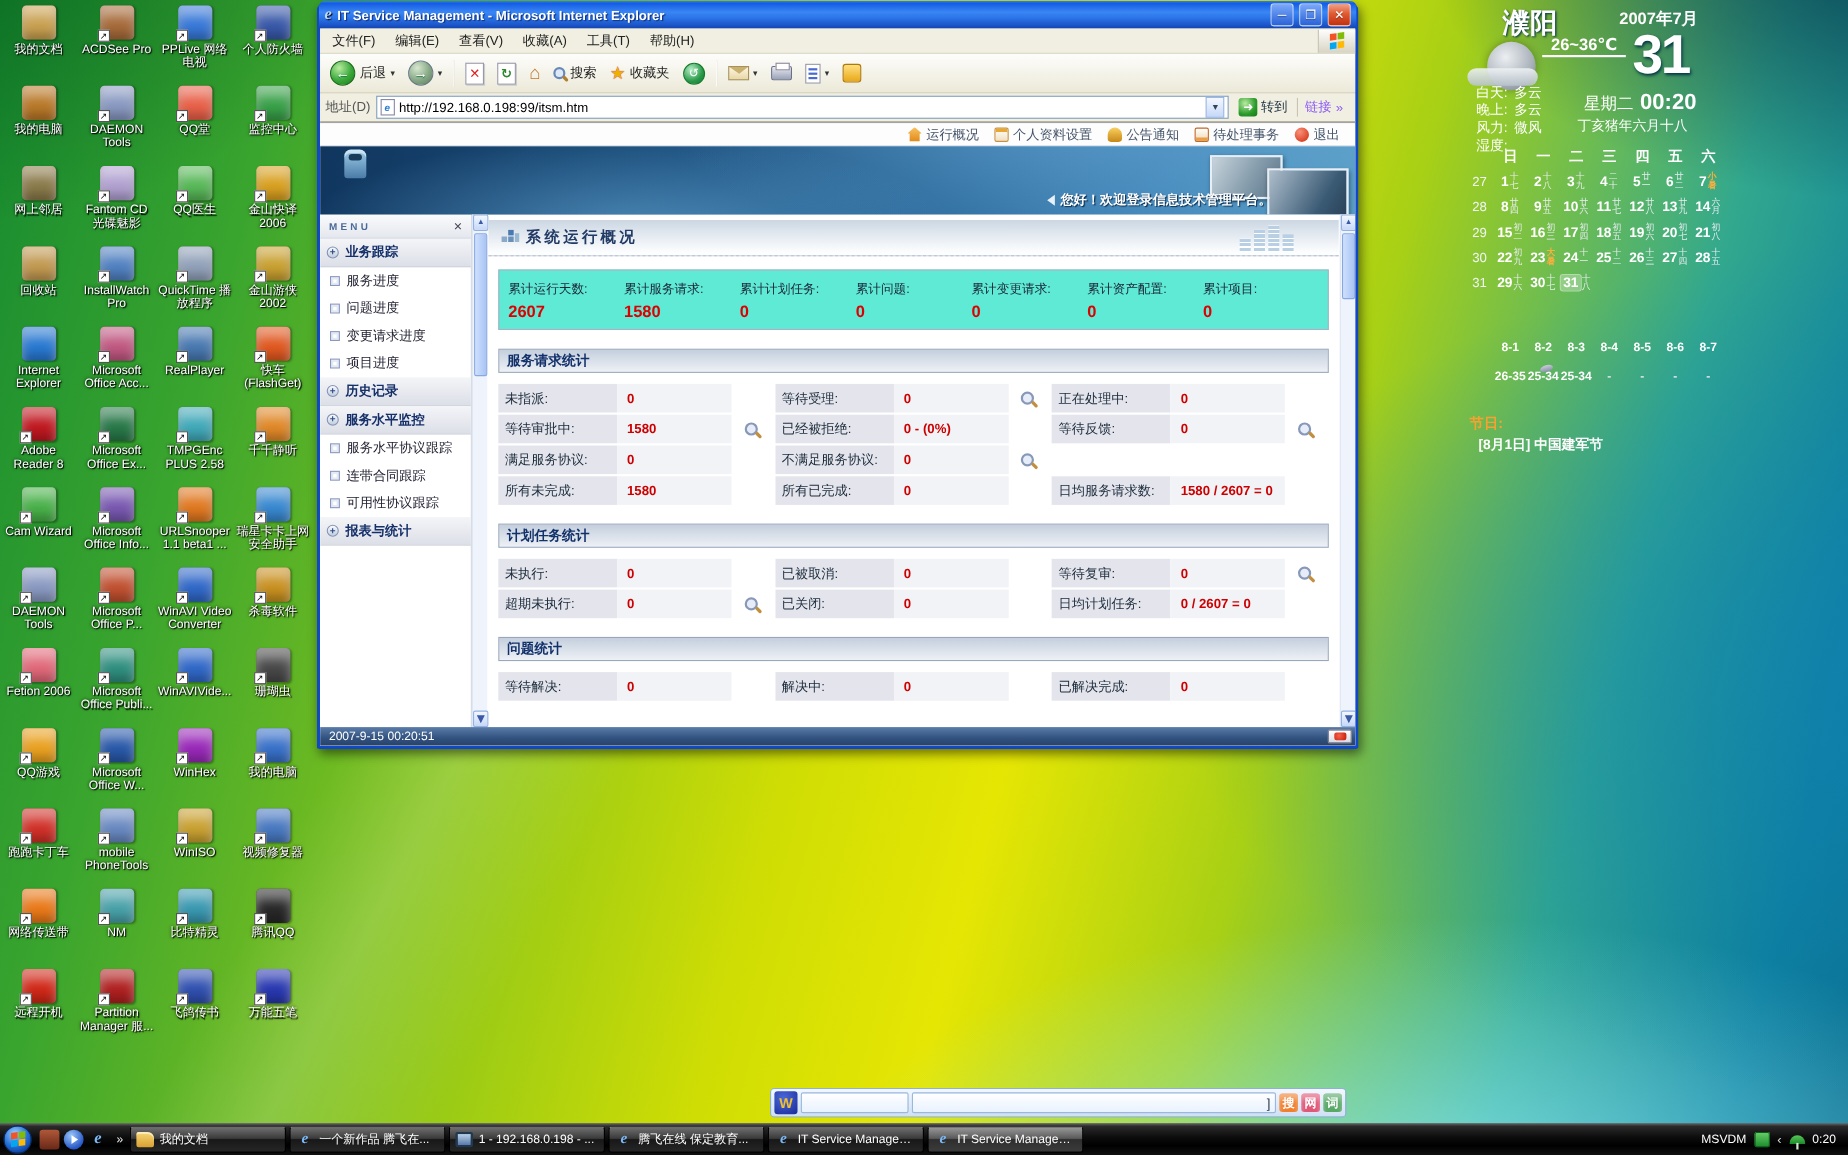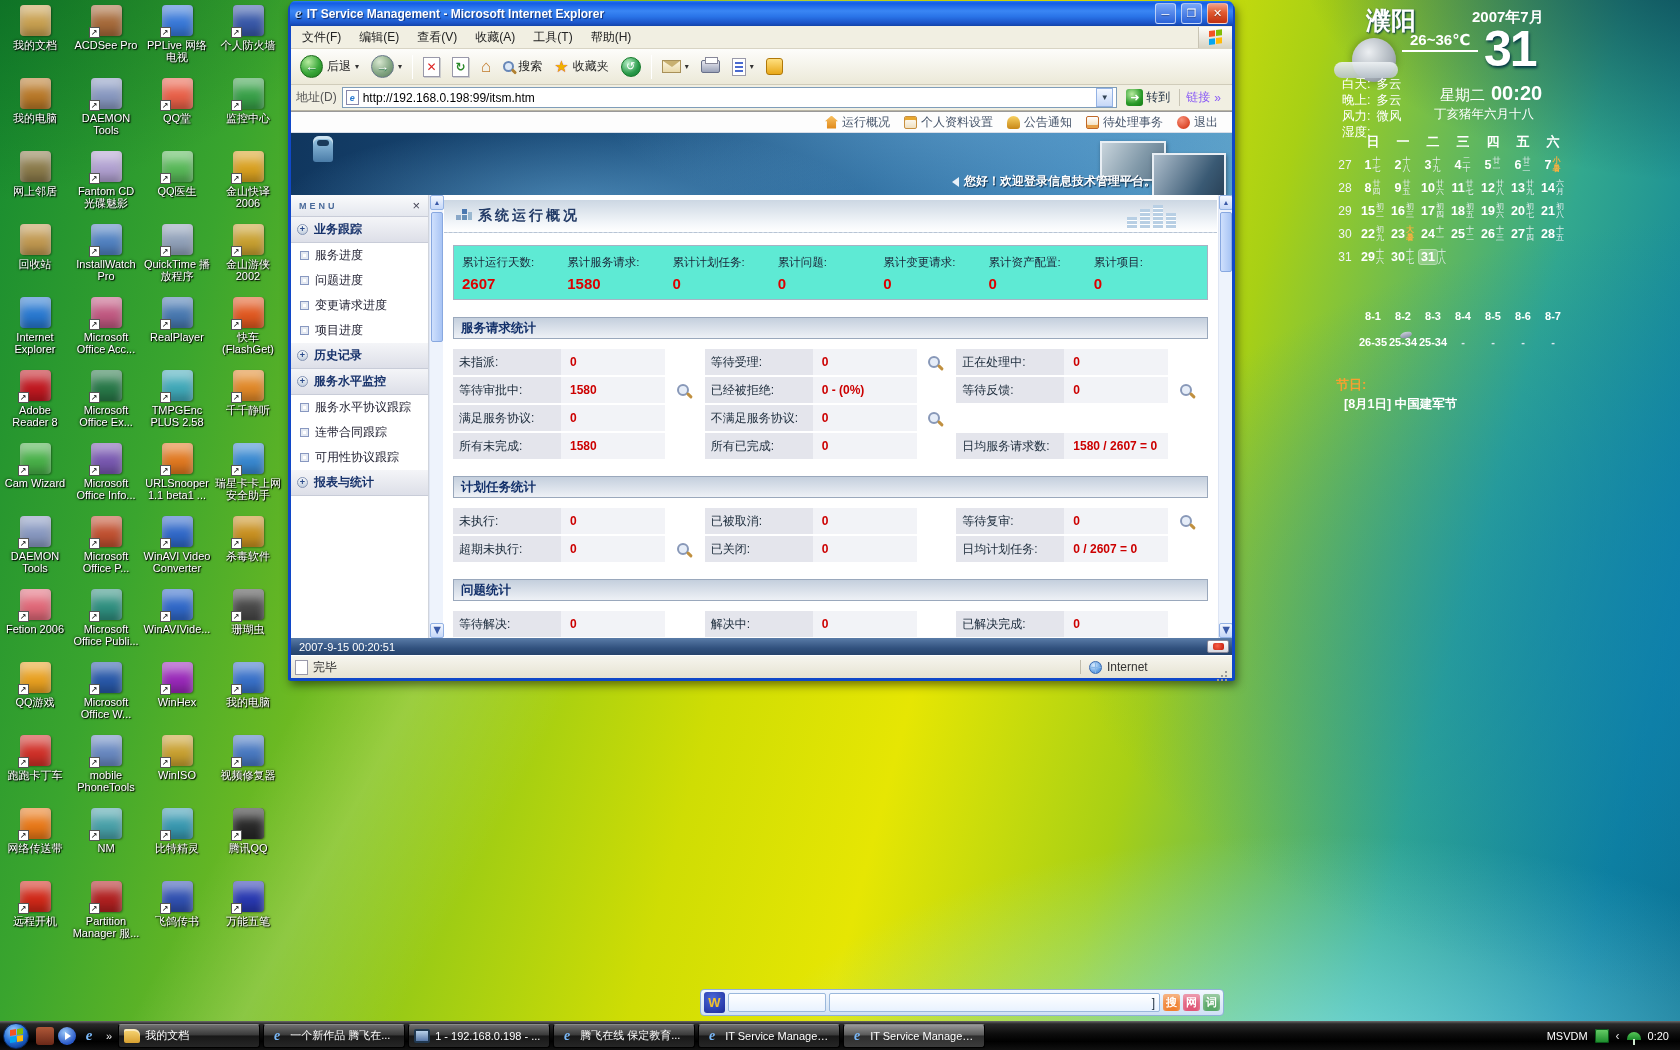--- a/index.html
+++ b/index.html
@@ -942,29 +942,20 @@
         <span class="sb-btn up">▲</span>
         <span class="sb-thumb" style="top:17px;height:60px"></span>
         <span class="sb-btn dn">▼</span>
       </div>
     </div>
     <div class="pstatus">
       <span>2007-9-15 00:20:51</span>
       <span class="pbtn"></span>
     </div>
   </div>
-  <div class="iestatus">
-    <span class="doneic"></span>
-    <span>完毕</span>
-    <div class="zone">
-      <span class="globe"></span>
-      <span>Internet</span>
-    </div>
-    <span class="grip"></span>
-  </div>
 </div>
 
 <div class="widget">
   <div class="w-city">濮阳</div>
   <div class="w-temp">26~36℃</div>
   <div class="w-moon"></div>
   <div class="w-cloud"></div>
   <div class="w-month">2007年7月</div>
   <div class="w-day">31</div>
   <div class="w-week">

